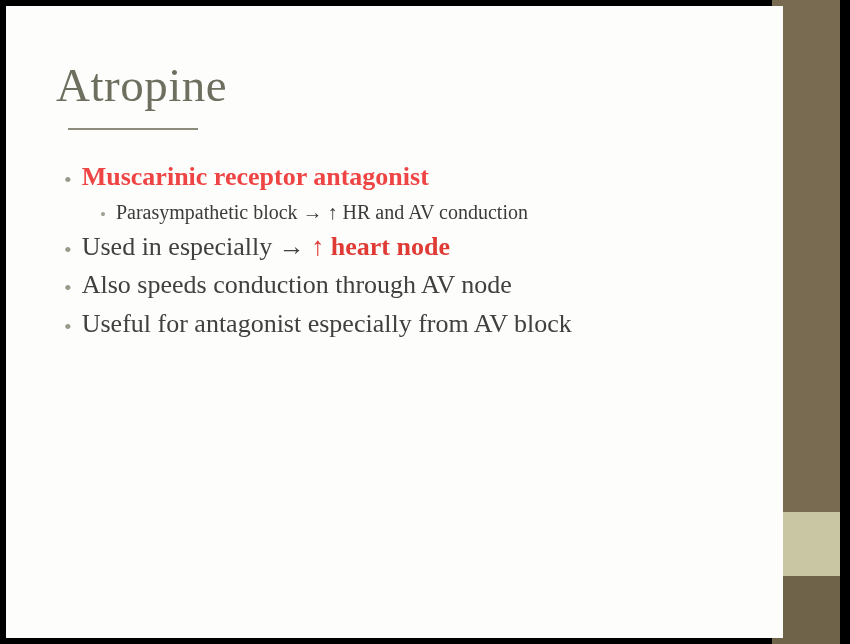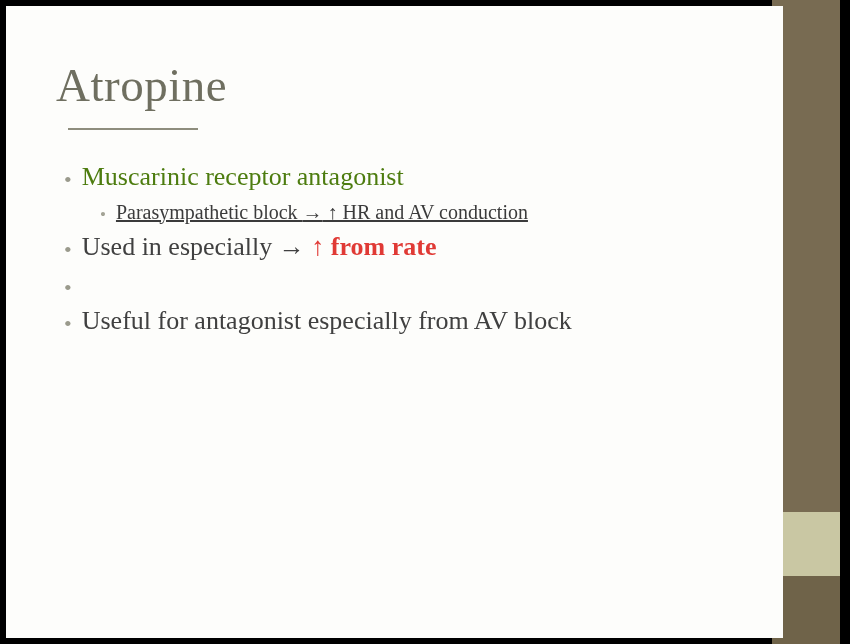--- a/index.html
+++ b/index.html
@@ -114,25 +114,24 @@
   }
   .btext {
     font-size: 26px;
     color: #404040;
     line-height: 1.25;
     font-family: "Liberation Serif", serif;
   }
   .lvl2 .btext {
     font-size: 20px;
     color: #3b3b3b;
-    text-decoration: underline;
   }
   .hl-blue {
-    color: #4d7c0f;
-    font-weight: normal;
+    color: #ef4444;
+    font-weight: bold;
   }
   .hl-red {
     color: #e03a35;
     font-weight: bold;
   }
   .arrow {
     color: #404040;
     font-weight: bold;
   }
 </style>
@@ -156,24 +155,25 @@
         <div class="bullet-row lvl1">
           <span class="dot">•</span>
           <div class="btext"><span class="hl-blue">Muscarinic receptor antagonist</span></div>
         </div>
         <div class="bullet-row lvl2">
           <span class="dot">•</span>
           <div class="btext"><span>Parasympathetic block </span><span class="arrow">→</span><span> ↑ HR and AV conduction</span></div>
         </div>
         <div class="bullet-row lvl1">
           <span class="dot">•</span>
-          <div class="btext"><span>Used in especially </span><span class="arrow">→</span><span class="hl-red"> ↑ from rate</span></div>
+          <div class="btext"><span>Used in especially </span><span class="arrow">→</span><span class="hl-red"> ↑ heart node</span></div>
         </div>
         <div class="bullet-row lvl1">
           <span class="dot">•</span>
+          <div class="btext"><span>Also speeds conduction through AV node</span></div>
         </div>
         <div class="bullet-row lvl1">
           <span class="dot">•</span>
           <div class="btext"><span>Useful for antagonist especially from AV block</span></div>
         </div>
       </div>
 
   </div>
 </div>
 

